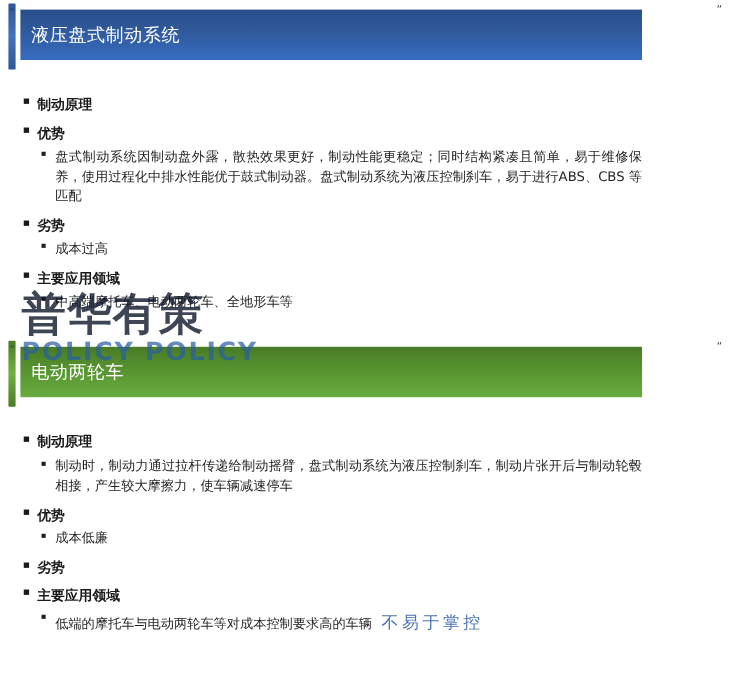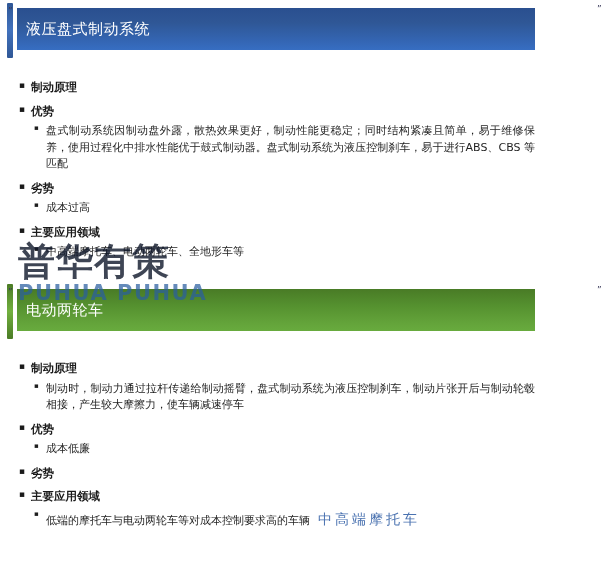--- a/index.html
+++ b/index.html
@@ -246,31 +246,31 @@
           </ul>
         </li>
 
         <li class="b1">
           <span class="txt1">劣势</span>
         </li>
 
         <li class="b1">
           <span class="txt1">主要应用领域</span>
           <ul class="lvl2">
-            <li class="b2"><span>低端的摩托车与电动两轮车等对成本控制要求高的车辆</span><span class="credit">中高端摩托车</span></li>
+            <li class="b2"><span>低端的摩托车与电动两轮车等对成本控制要求高的车辆</span><span class="credit">不易于掌控</span></li>
           </ul>
         </li>
 
       </ul>
     </div>
   </div>
 
   <span class="corner-tick tick-tl-1">”</span>
   <span class="corner-tick tick-tr-1">”</span>
   <span class="corner-tick tick-tl-2">”</span>
   <span class="corner-tick tick-tr-2">”</span>
 
   <div class="watermark">
     <div class="wm-cn">普华有策</div>
-    <div class="wm-en">PUHUA PUHUA</div>
+    <div class="wm-en">POLICY POLICY</div>
   </div>
 
 </div>
 
 </body></html>

